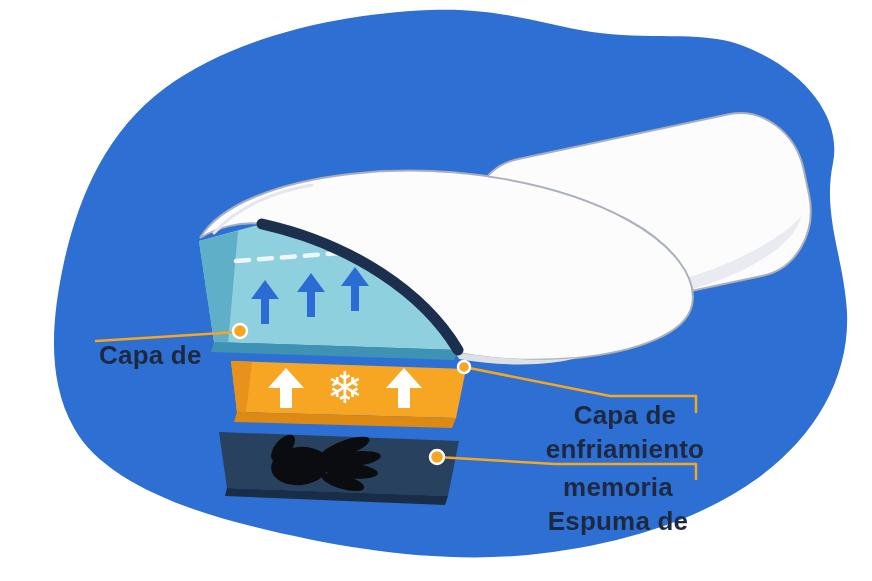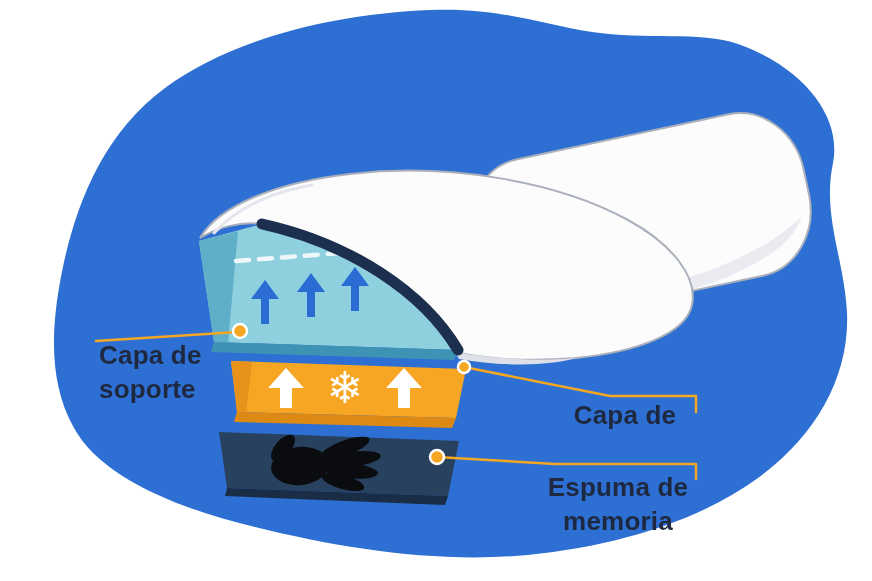--- a/index.html
+++ b/index.html
@@ -139,25 +139,25 @@
     <path class="accent-line" d="M 96 341 L 238 332"></path>
     <path class="accent-line" d="M 464 367 L 610 396 L 696 396 L 696 412"></path>
     <path class="accent-line" d="M 437 457 L 555 464 L 696 464 L 696 479"></path>
     <circle class="accent-dot" cx="240" cy="331" r="7"></circle>
     <circle class="accent-dot" cx="464" cy="367" r="6"></circle>
     <circle class="accent-dot" cx="437" cy="457" r="7"></circle>
   </svg>
 
   <div class="label label-support">
     <span class="line">Capa de</span>
-    <span class="line">soporte</span>
   </div>
 
   <div class="label label-cooling">
     <span class="line">Capa de</span>
+    <span class="line">enfriamiento</span>
   </div>
 
   <div class="label label-memory">
+    <span class="line">memoria</span>
     <span class="line">Espuma de</span>
-    <span class="line">memoria</span>
   </div>
 
 </div>
 
 </body></html>

